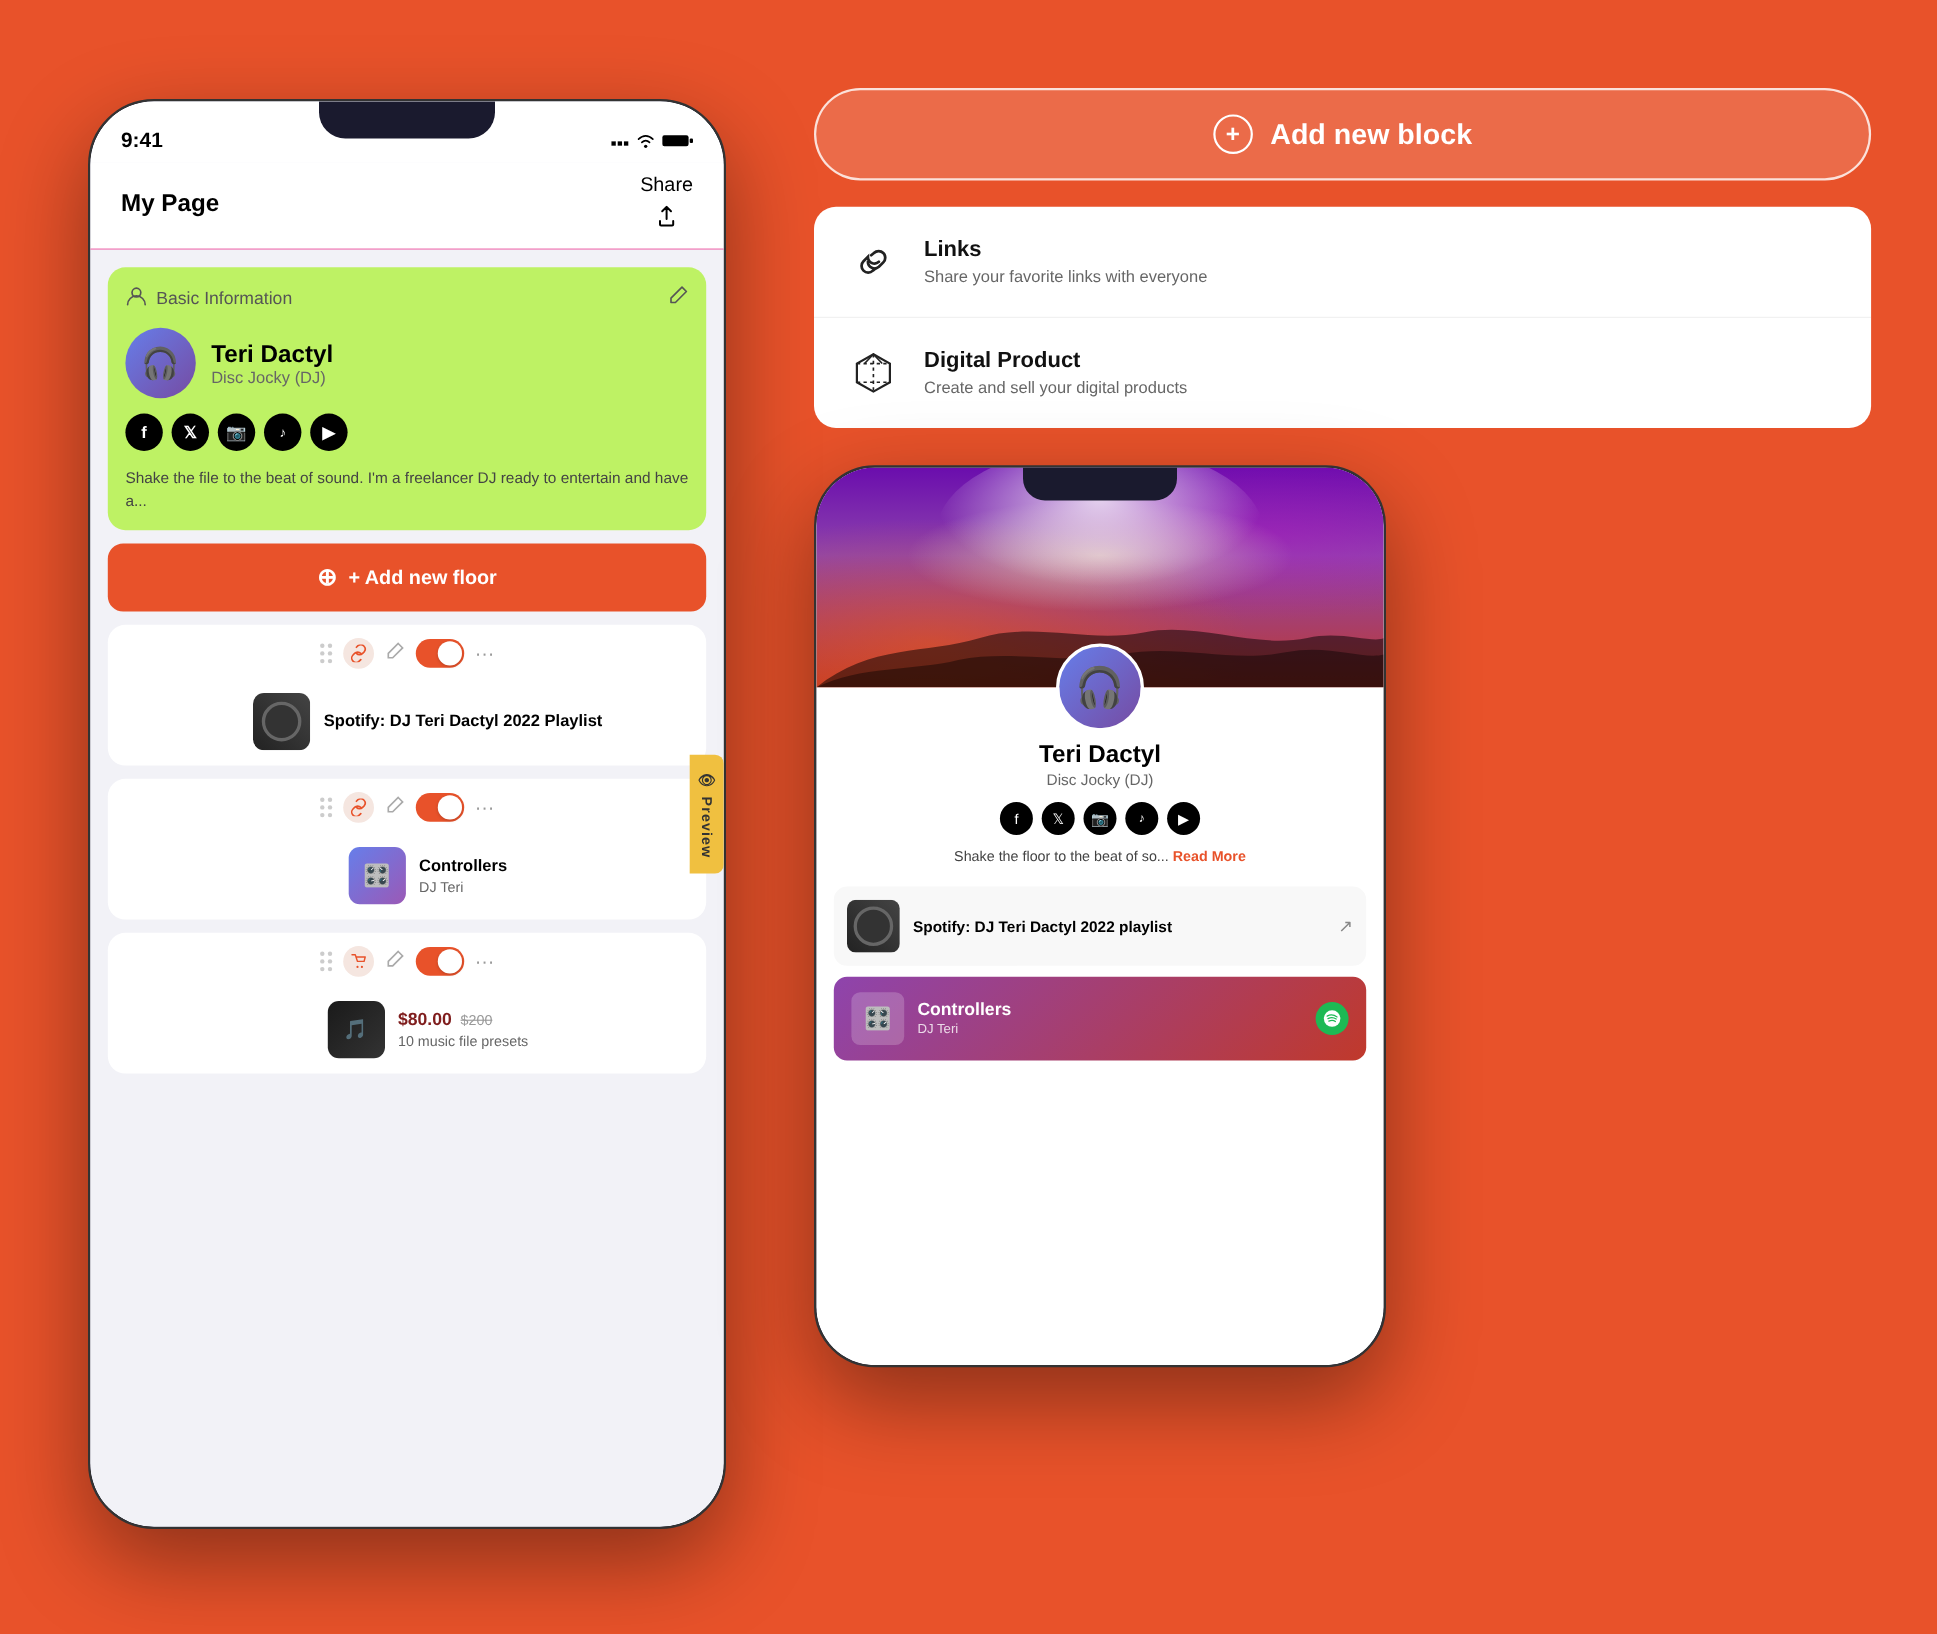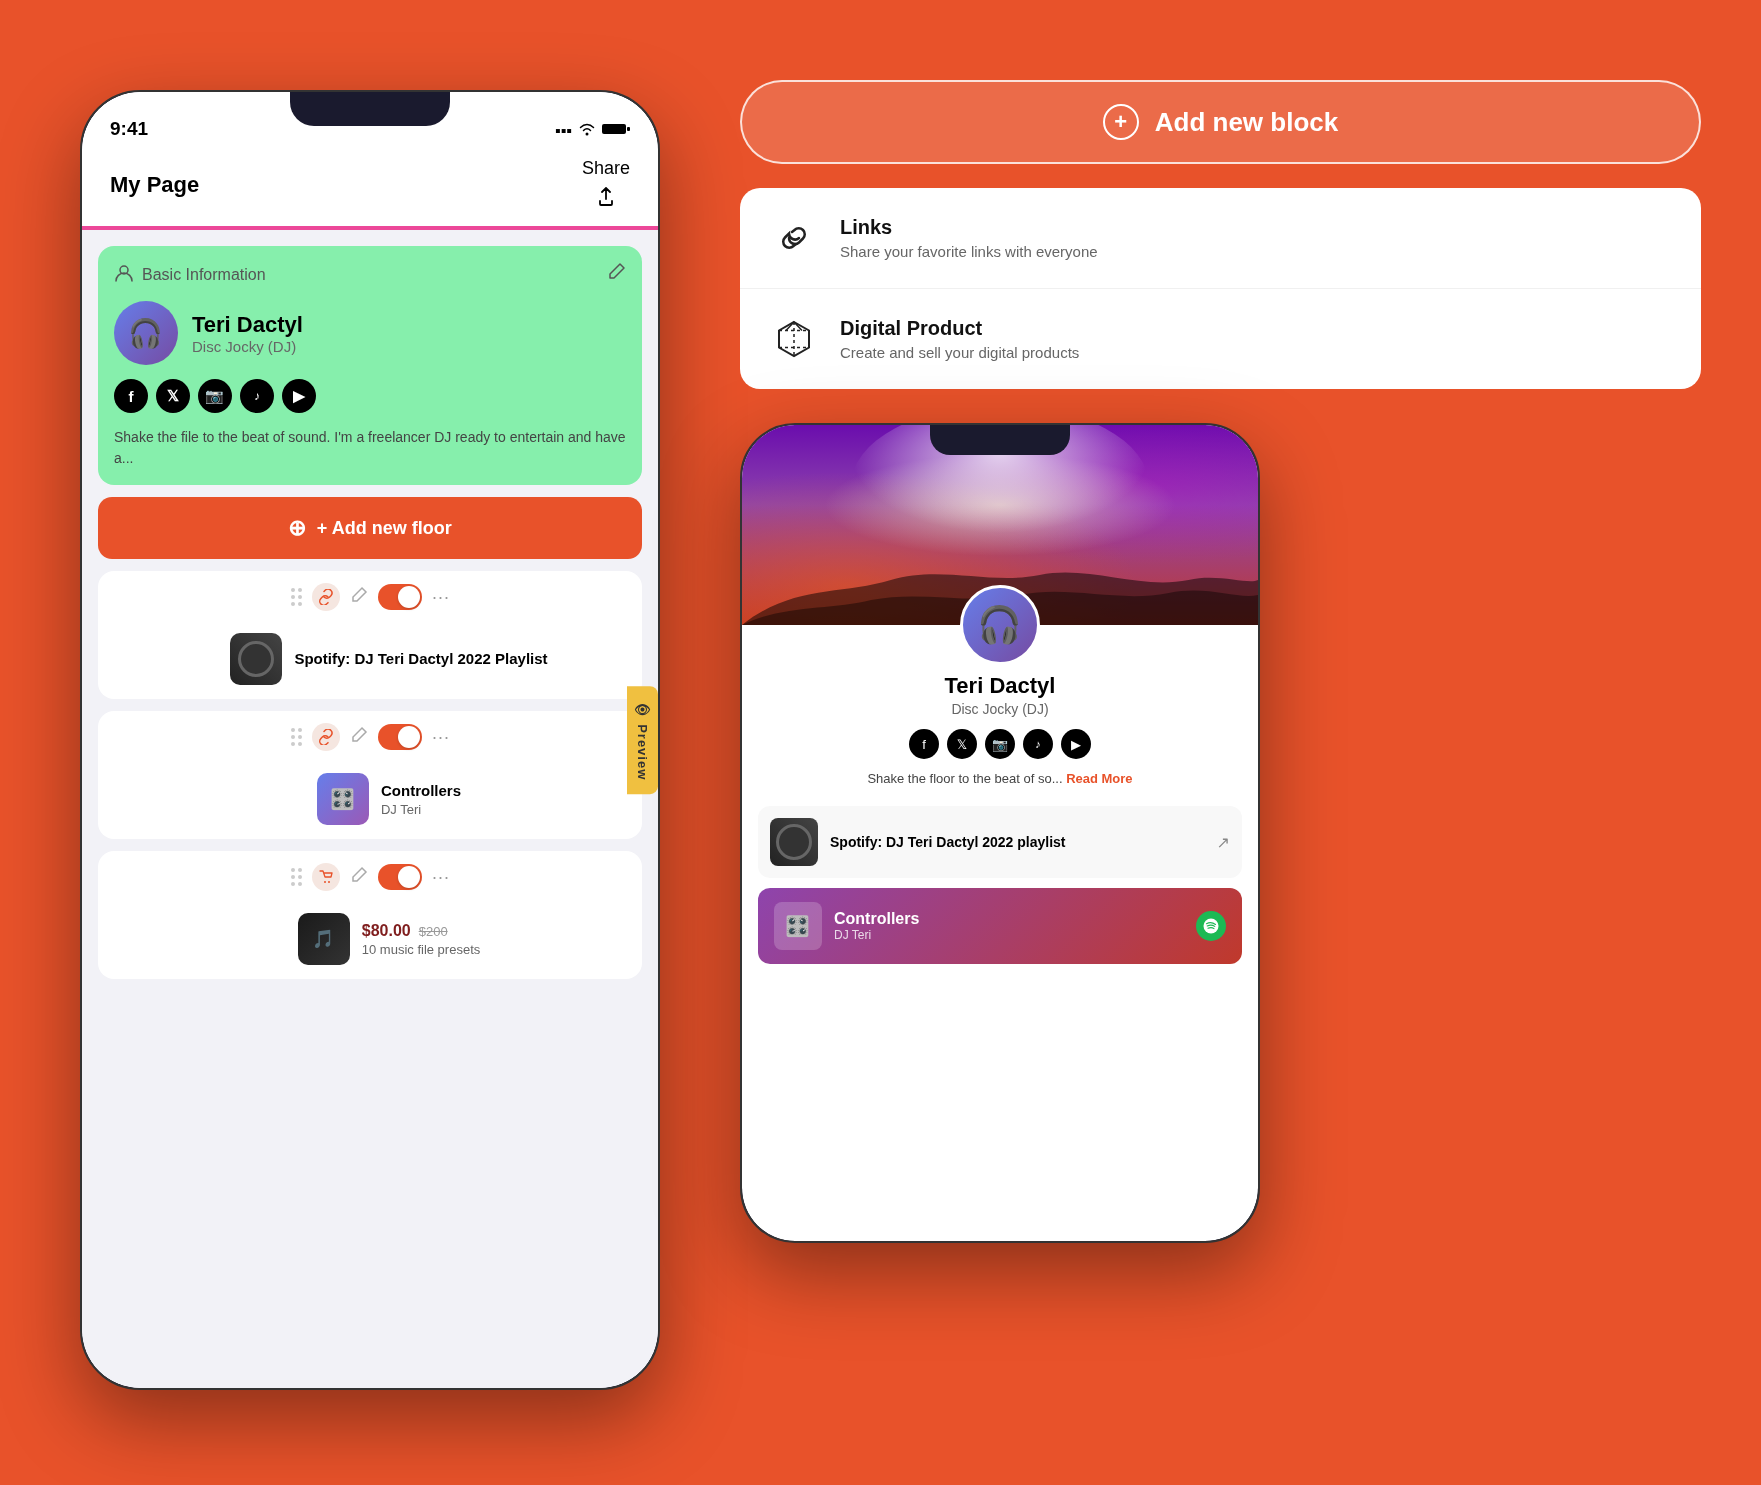--- a/index.html
+++ b/index.html
@@ -69,40 +69,40 @@
     .status-time { font-size: 19px; font-weight: 700; }
     .status-icons { display: flex; gap: 6px; align-items: center; font-size: 16px; }
 
     
     .nav-bar {
       background: white;
       padding: 10px 28px 14px;
       display: flex;
       justify-content: space-between;
       align-items: center;
-      border-bottom: 4px solid #ec4899;
+      border-bottom: 1px solid #ec4899;
     }
 
     .nav-title { font-size: 22px; font-weight: 600; color: #000; }
     .nav-share { display: flex; align-items: center; gap: 8px; font-size: 18px; color: #000; font-weight: 400; flex-direction: column; }
 
     
     .phone-content {
       background: #f2f2f7;
       height: calc(100% - 110px);
       overflow: hidden;
       padding: 16px;
       display: flex;
       flex-direction: column;
       gap: 12px;
     }
 
     
     .card {
-      background: #86efac;
+      background: #bef264;
       border-radius: 16px;
       padding: 16px;
     }
 
     .card-header {
       display: flex;
       justify-content: space-between;
       align-items: center;
       margin-bottom: 14px;
     }

